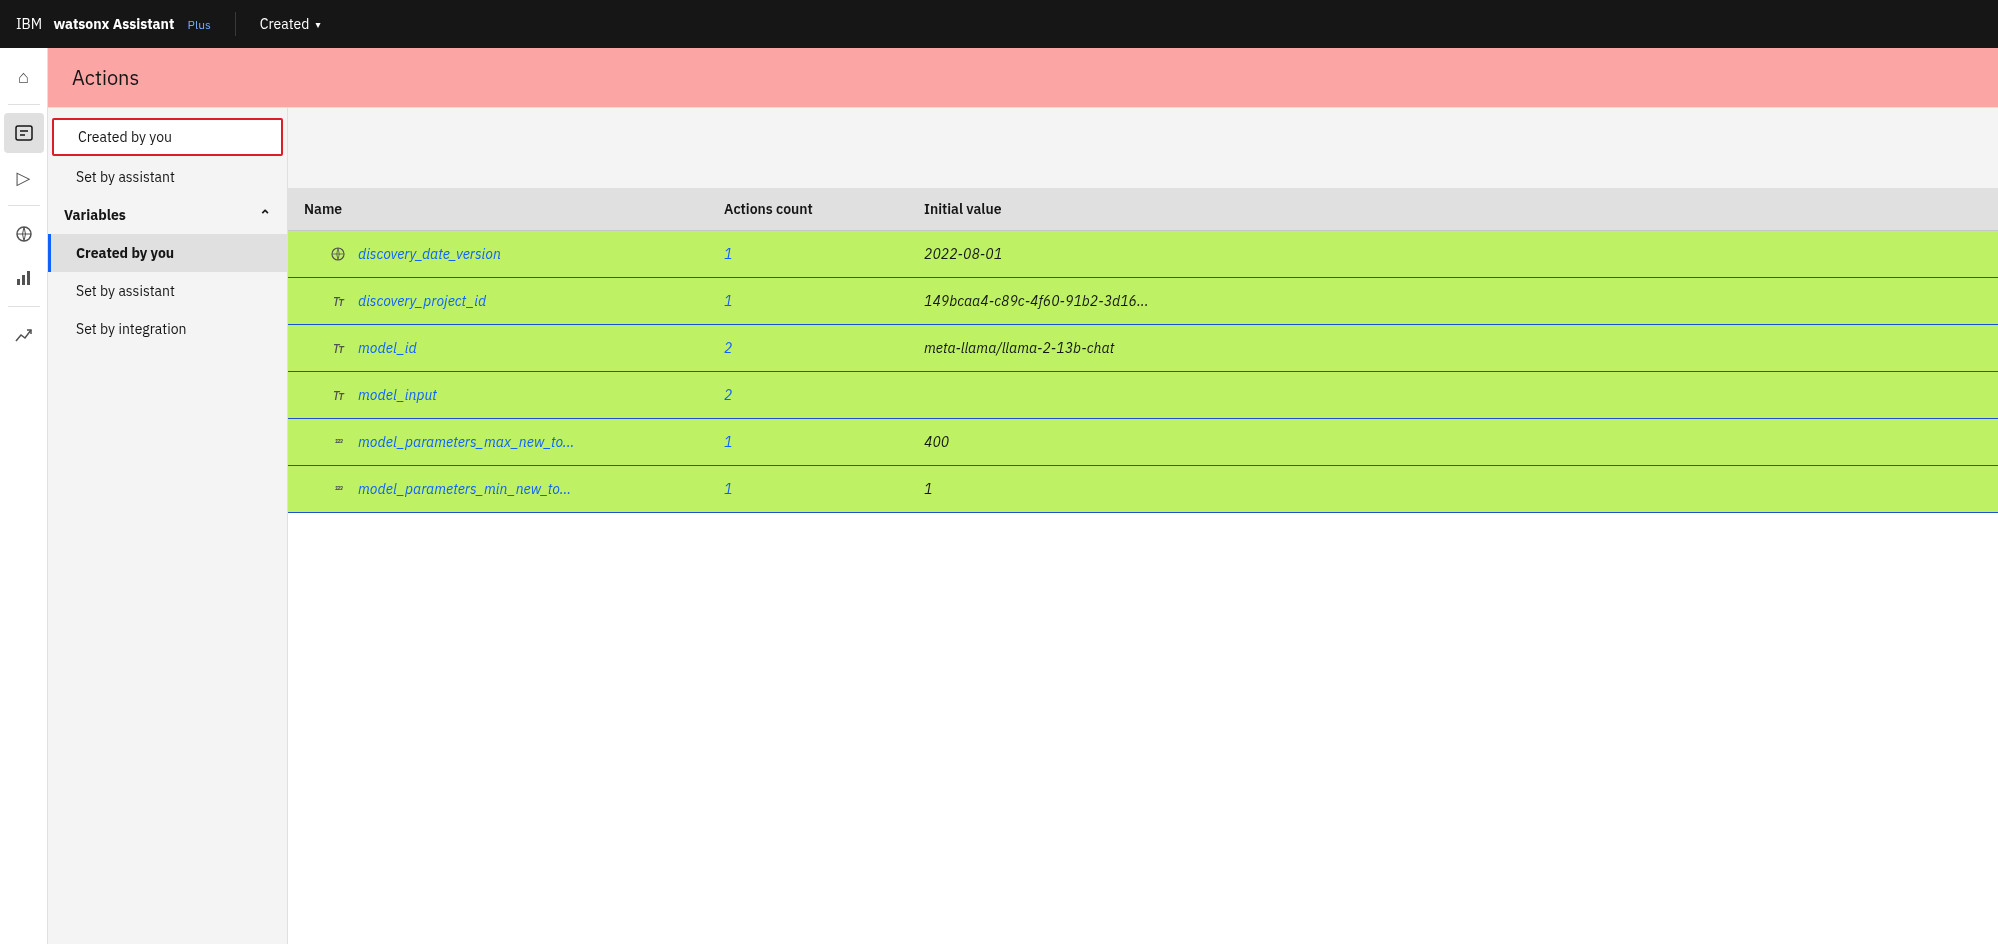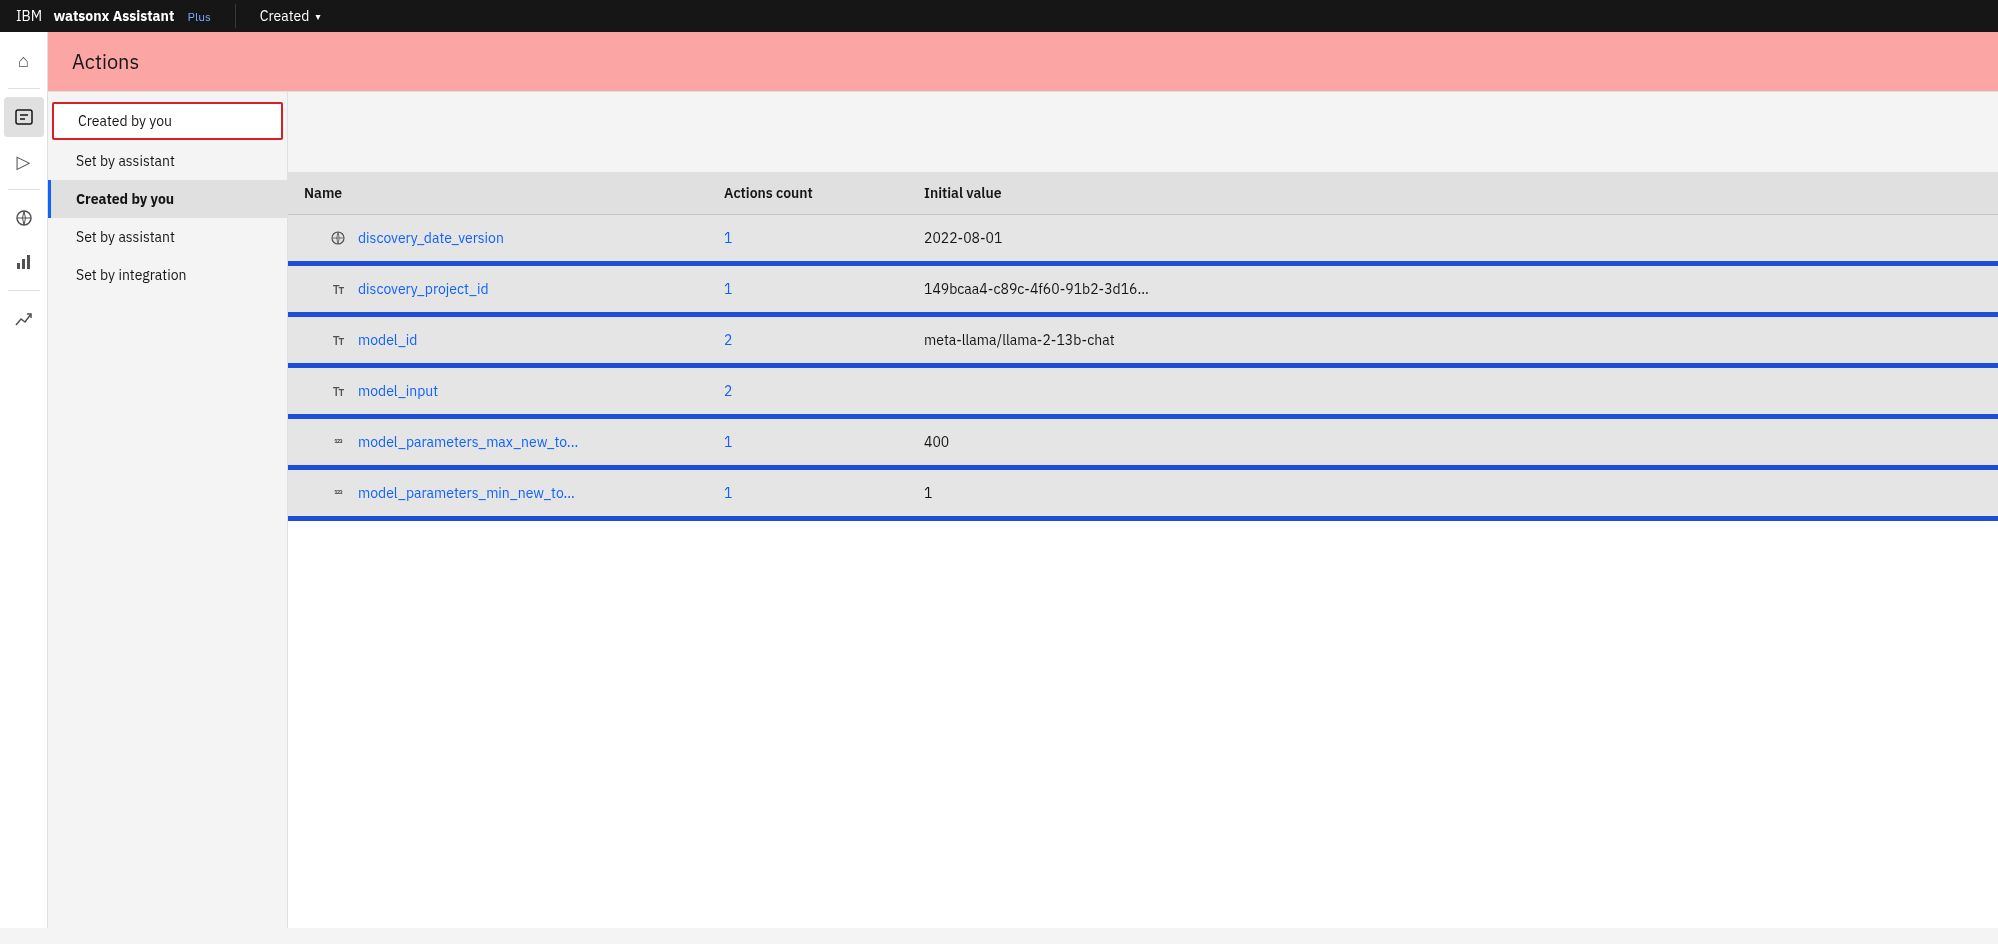--- a/index.html
+++ b/index.html
@@ -2,21 +2,21 @@
 <html><head>
   <meta charset="utf-8">
   <style>
     * { box-sizing: border-box; margin: 0; padding: 0; }
     body { font-family: 'IBM Plex Sans', Arial, sans-serif; font-size: 14px; background: #f4f4f4; color: #161616; }
 
     
     .topbar {
       background: #161616;
       color: #fff;
-      height: 32px;
+      height: 48px;
       display: flex;
       align-items: center;
       padding: 0 16px;
       gap: 12px;
     }
     .topbar-brand {
       font-size: 14px;
       color: #fff;
       display: flex;
       align-items: center;
@@ -172,22 +172,23 @@
     }
     .data-table thead th {
       padding: 12px 16px;
       text-align: left;
       font-weight: 600;
       font-size: 14px;
       color: #161616;
       border-bottom: 1px solid #c6c6c6;
     }
     .data-table tbody tr {
-      border-bottom: 5px solid #1d4ed8;
-      background: #e5e5e5;
+      border-bottom: 1px solid #1d4ed8;
+      background: #bef264;
+      font-style: italic;
     }
     .data-table tbody td {
       padding: 14px 16px;
       font-size: 14px;
       color: #161616;
       vertical-align: middle;
     }
     .cell-name {
       display: flex;
       align-items: center;
@@ -280,20 +281,24 @@
 
       <div class="sidebar">
 
         <div class="sidebar-item selected-red">
           <span>Created by you</span>
         </div>
         <div class="sidebar-item">
           <span>Set by assistant</span>
         </div>
 
+        <div class="sidebar-section-header bold">
+          <span>Variables</span>
+          <span class="chevron-up"></span>
+        </div>
         <div class="sidebar-item active">
           <span>Created by you</span>
         </div>
         <div class="sidebar-item">
           <span>Set by assistant</span>
         </div>
         <div class="sidebar-item">
           <span>Set by integration</span>
         </div>
 

